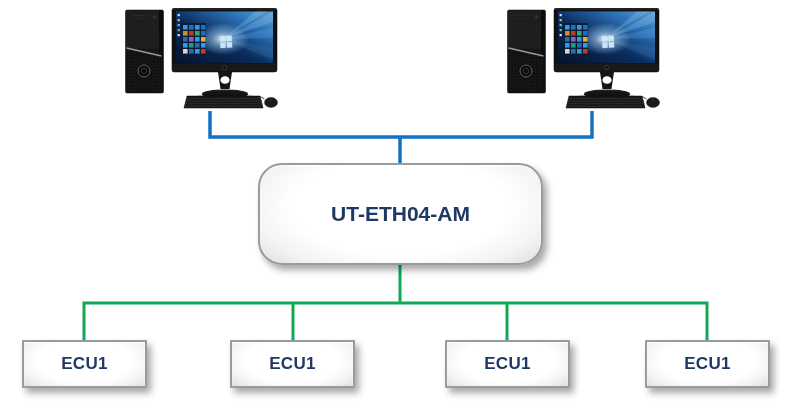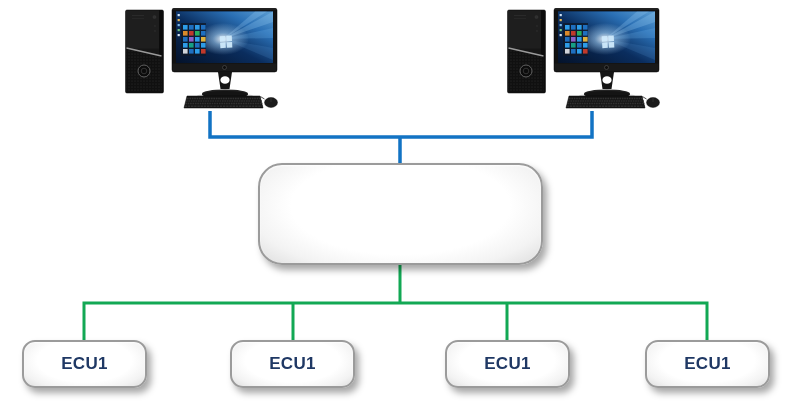--- a/index.html
+++ b/index.html
@@ -14,21 +14,21 @@
     position:absolute;display:flex;flex-direction:column;align-items:center;justify-content:center;
     background:radial-gradient(ellipse 75% 95% at 50% 42%, #ffffff 52%, #f3f3f3 72%, #dcdcdc 92%, #c3c3c3 100%);
     border:2px solid var(--node-border,#9b9b9b);
     box-shadow:4px 5px 7px rgba(0,0,0,0.35), inset 0 1px 2px rgba(255,255,255,0.9);
     color:var(--node-text,#1f3864);
     text-align:center;
   }
   #switch-node{left:258px;top:163px;width:281px;height:98px;border-radius:24px;}
   #switch-node .l1{font-size:21px;font-weight:bold;line-height:1.2;}
   #switch-node .l2{font-size:21px;font-weight:bold;line-height:1.25;}
-  .ecu{top:340px;width:121px;height:44px;border-radius:13px;font-size:17px;font-weight:bold;letter-spacing:.3px;}
+  .ecu{top:340px;width:121px;height:44px;border-radius:1px;font-size:17px;font-weight:bold;letter-spacing:.3px;}
   #ecu-0{left:22px;} #ecu-1{left:230px;} #ecu-2{left:445px;} #ecu-3{left:645px;}
   .blue-line{stroke:var(--link-blue,#1273c4);stroke-width:3.5;fill:none;}
   .green-line{stroke:var(--link-green,#12a854);stroke-width:3;fill:none;}
 </style>
 </head>
 <body>
 
 <div id="stage">
 
   <svg id="connectors" viewBox="0 0 800 406" xmlns="http://www.w3.org/2000/svg">
@@ -248,20 +248,21 @@
       </g>
       <g>
         <path d="M139.5 91 Q136 87.5 132.5 89.5" fill="none" stroke="#222222" stroke-width="0.8"></path>
         <ellipse cx="146" cy="94.5" rx="6.5" ry="5" fill="#1b1b1b" stroke="#000" stroke-width="0.4"></ellipse>
         <line x1="146" y1="90" x2="146" y2="94" stroke="#343434" stroke-width="0.8"></line>
       </g>
     </svg>
   </div>
 
   <div class="node" id="switch-node">
+    <span class="l1">UT-ETH04-AM</span>
   </div>
 
   <div class="node ecu" id="ecu-0">
     <span>ECU1</span>
   </div>
   <div class="node ecu" id="ecu-1">
     <span>ECU1</span>
   </div>
   <div class="node ecu" id="ecu-2">
     <span>ECU1</span>

